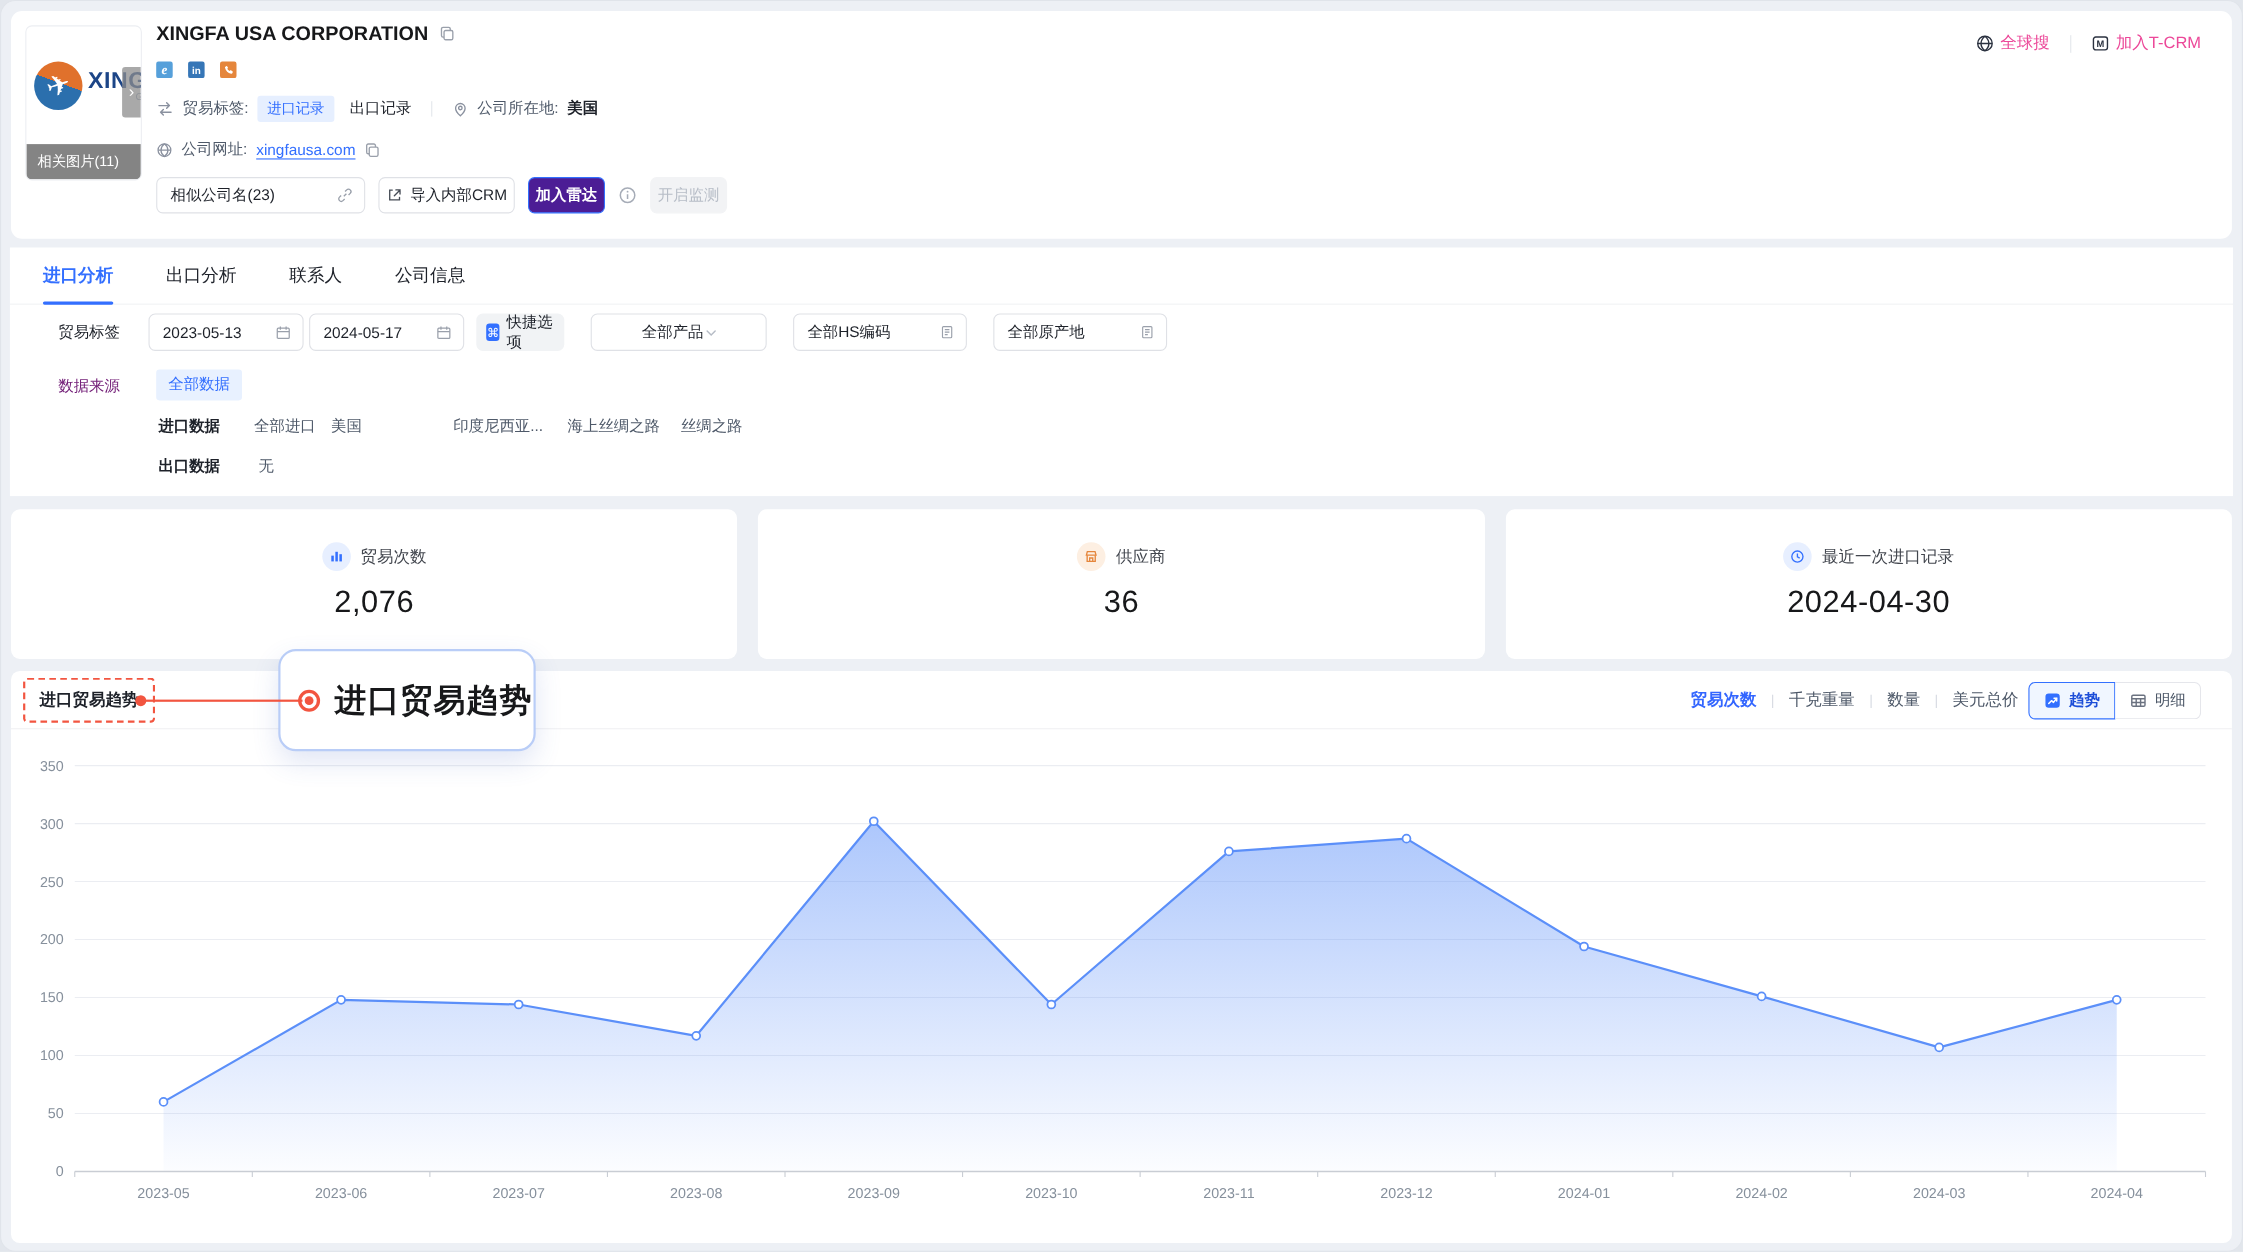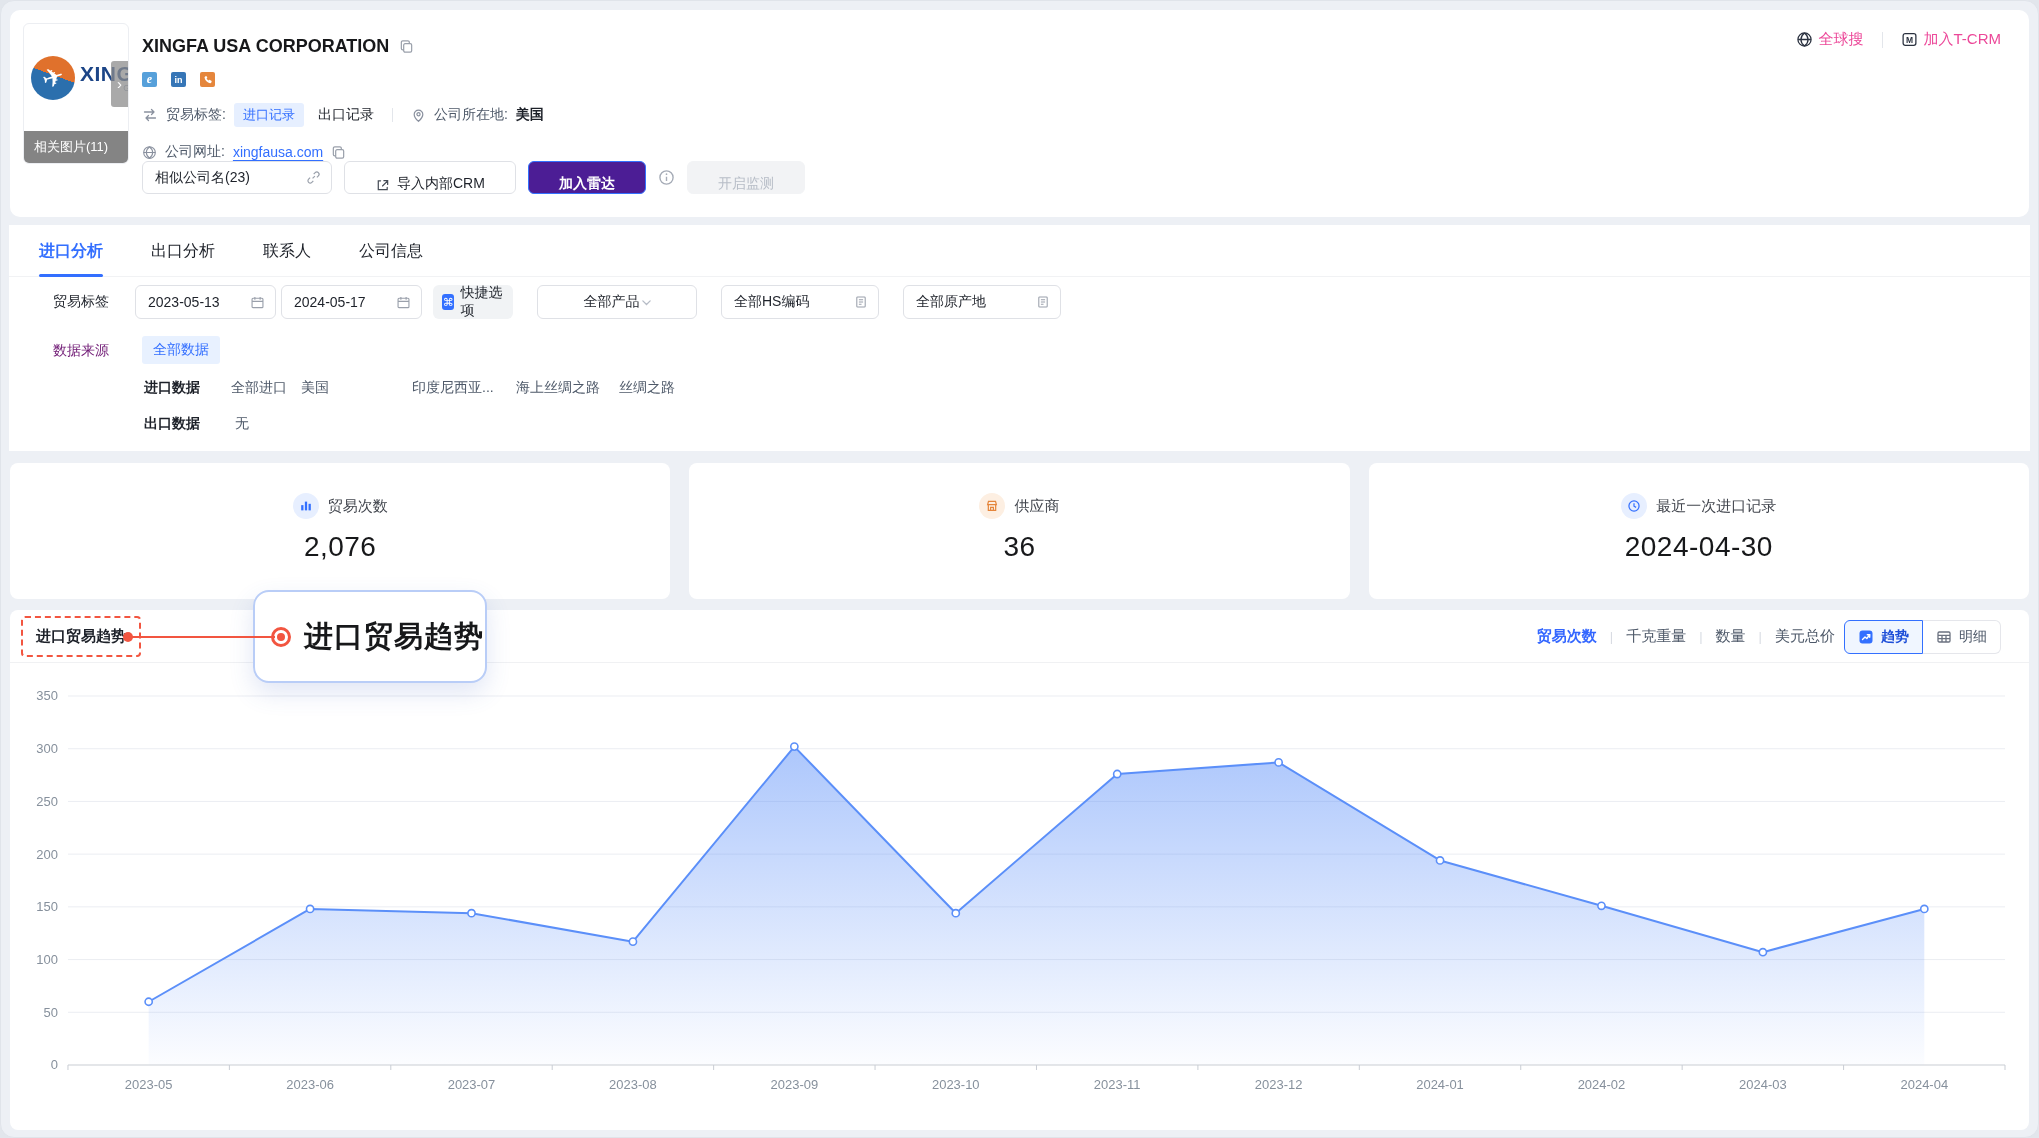--- a/index.html
+++ b/index.html
@@ -19,46 +19,46 @@
   .logo-globe { width:44px; height:44px; border-radius:50%; background:linear-gradient(200deg,#e0712c 45%,#2b6fad 45%); position:relative; flex:0 0 auto; }
   .logo-plane { position:absolute; left:50%; top:50%; transform:translate(-50%,-52%) rotate(-18deg); color:#fff; font-size:26px; line-height:1; }
   .logo-words { line-height:1; }
   .logo-brand { font-size:21px; font-weight:bold; color:#1c4587; letter-spacing:.5px; white-space:nowrap; }
   .logo-sub { font-size:9px; color:#9aa7bd; text-align:right; letter-spacing:1px; white-space:nowrap; }
   .logo-caption { position:absolute; left:0; right:0; bottom:0; height:32px; background:rgba(110,110,110,.85); color:#fff;
                   font-size:13px; display:flex; align-items:center; padding-left:10px; }
   .logo-next { position:absolute; right:0; top:50%; transform:translateY(-72%); width:17px; height:46px; background:rgba(140,140,140,.75);
                color:#fff; display:flex; align-items:center; justify-content:center; font-size:15px; border-radius:3px 0 0 3px; }
 
-  .info-col { position:absolute; left:132px; top:26px; }
+  .info-col { position:absolute; left:132px; top:10px; }
   .company-row { display:flex; align-items:center; gap:10px; }
   .company-name { font-size:18px; font-weight:bold; color:#17181a; }
   .social-row { display:flex; gap:14px; margin-top:15px; }
   .sq-ic { width:15px; height:15px; border-radius:2px; color:#fff; display:flex; align-items:center; justify-content:center; font-size:10px; font-weight:bold; }
   .sq-web { background:#56a0da; font-style:italic; font-family:"Liberation Serif",serif; font-size:12px; }
   .sq-in  { background:#3676b7; font-size:9px; }
   .sq-tel { background:#e5863c; }
   .meta-row { display:flex; align-items:center; gap:8px; margin-top:16px; font-size:14px; color:#4e5969; }
   .chip { background:#e6efff; color:#336fff; font-size:13px; padding:3px 9px; border-radius:3px; }
   .tag-plain { color:#1d2129; margin-left:6px; }
   .v-sep { width:1px; height:14px; background:#e3e6eb; margin:0 10px; }
   .strong { color:#1d2129; font-weight:bold; }
   .link { color:#336fff; text-decoration:underline; text-underline-offset:3px; cursor:pointer; }
 
   .actions-row { position:absolute; left:132px; top:151px; display:flex; align-items:center; gap:12px; }
   .sim-input { width:190px; height:33px; border:1px solid #dfe1e6; border-radius:6px; display:flex; align-items:center;
                justify-content:space-between; padding:0 10px 0 12px; font-size:14px; color:#1d2129; background:#fff; }
-  .btn { height:33px; border:1px solid #dfe1e6; border-radius:6px; background:#fff; display:flex; align-items:flex-end; gap:7px;
-         padding:0 30px; font-size:14px; color:#1d2129; cursor:pointer; }
+  .btn { height:33px; border:1px solid #dfe1e6; border-radius:6px; background:#fff; display:flex; align-items:center; gap:7px;
+         padding:0 6px; font-size:14px; color:#1d2129; cursor:pointer; }
   .btn-primary { background:#4c1d95; border-color:#3370ff; color:#fff; font-weight:bold; }
   .btn-disabled { background:#f2f3f5; border-color:#f2f3f5; color:#b7bdc7; }
 
   
   .main-card { position:absolute; left:8px; right:8px; top:224px; height:226px; background:#fff; }
-  .tabs { position:absolute; left:0; right:0; top:0; height:52px; border-bottom:1px solid #f1f2f4; display:flex; align-items:flex-start; padding-left:30px; gap:48px; }
+  .tabs { position:absolute; left:0; right:0; top:0; height:52px; border-bottom:1px solid #f1f2f4; display:flex; align-items:center; padding-left:30px; gap:48px; }
   .tab { font-size:16px; color:#1d2129; cursor:pointer; position:relative; height:52px; display:flex; align-items:center; }
   .tab.active { color:#336fff; font-weight:bold; }
   .tab.active:after { content:""; position:absolute; left:0; right:0; bottom:0; height:3px; background:#336fff; border-radius:2px; }
 
   .filter-row { position:absolute; left:0; right:0; top:60px; height:34px; }
   .f-label { position:absolute; left:44px; top:8px; font-size:14px; color:#1d2129; }
   .f-box { position:absolute; top:0; height:34px; border:1px solid #dfe1e6; border-radius:6px; background:#fff;
            display:flex; align-items:center; justify-content:space-between; padding:0 10px 0 12px; font-size:14px; color:#1d2129; }
   .f-quick { position:absolute; top:0; height:34px; left:424px; width:80px; background:#f1f3f5; border-radius:6px;
              display:flex; align-items:center; gap:6px; padding:0 9px; font-size:14px; color:#1d2129; cursor:pointer; }

